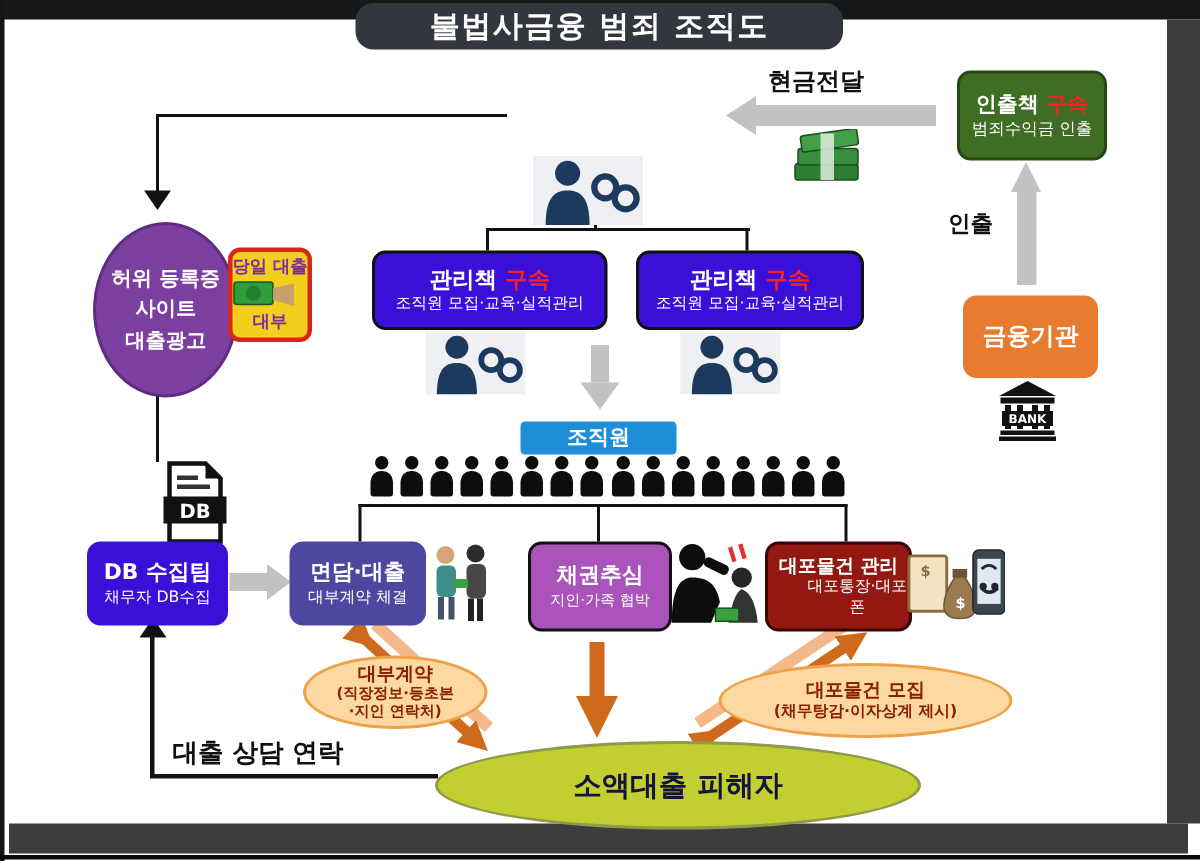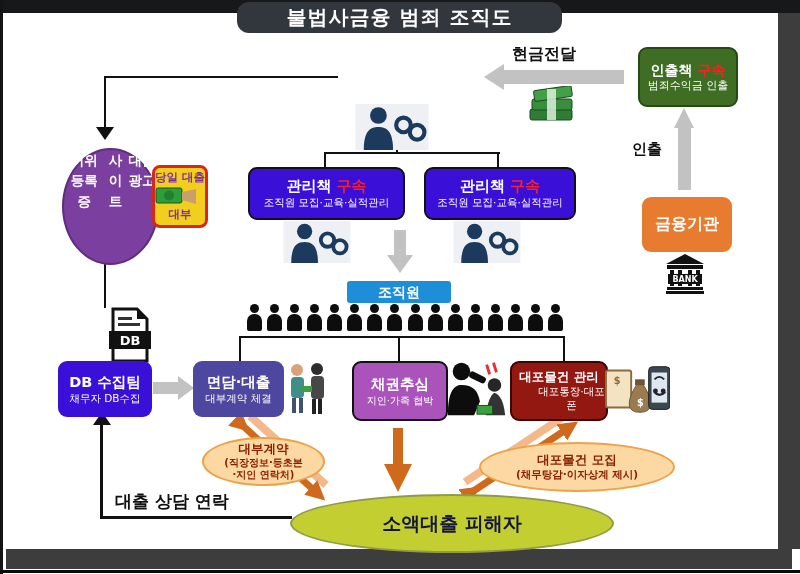--- a/index.html
+++ b/index.html
@@ -182,21 +182,21 @@
       <span class="sil"></span>
       <span class="sil"></span>
       <span class="sil"></span>
       <span class="sil"></span>
       <span class="sil"></span>
       <span class="sil"></span>
       <span class="sil"></span>
       <span class="sil"></span>
     </div>
 
-  <div class="oval" style="left:62px;top:148px;width:93px;height:113px;background:var(--circle_bg);border:2px solid #5e2c80;color:#fff;font-weight:bold;font-size:13.5px;display:flex;flex-direction:row;justify-content:center;line-height:1.5;">
+  <div class="oval" style="left:62px;top:148px;width:93px;height:113px;background:var(--circle_bg);border:2px solid #5e2c80;color:#fff;font-weight:bold;font-size:13.5px;display:flex;flex-direction:column;justify-content:center;line-height:1.5;">
     <div>허위 등록증</div>
     <div>사이트</div>
     <div>대출광고</div>
   </div>
 
   <div class="abs" style="left:152px;top:165px;width:56px;height:63px;background:var(--sticker_bg);border:3px solid var(--sticker_border);border-radius:8px;z-index:2;text-align:center;box-sizing:border-box;">
     <div style="font-size:11.5px;font-weight:bold;color:var(--sticker_text);margin-top:2px;">당일 대출</div>
     <svg width="42" height="22" viewBox="0 0 40 22">
       <rect x="0" y="3" width="26" height="15" rx="2" fill="#2e9e3a" stroke="#14591c"></rect>
       <circle cx="13" cy="10.5" r="5" fill="#14591c" opacity="0.45"></circle>

